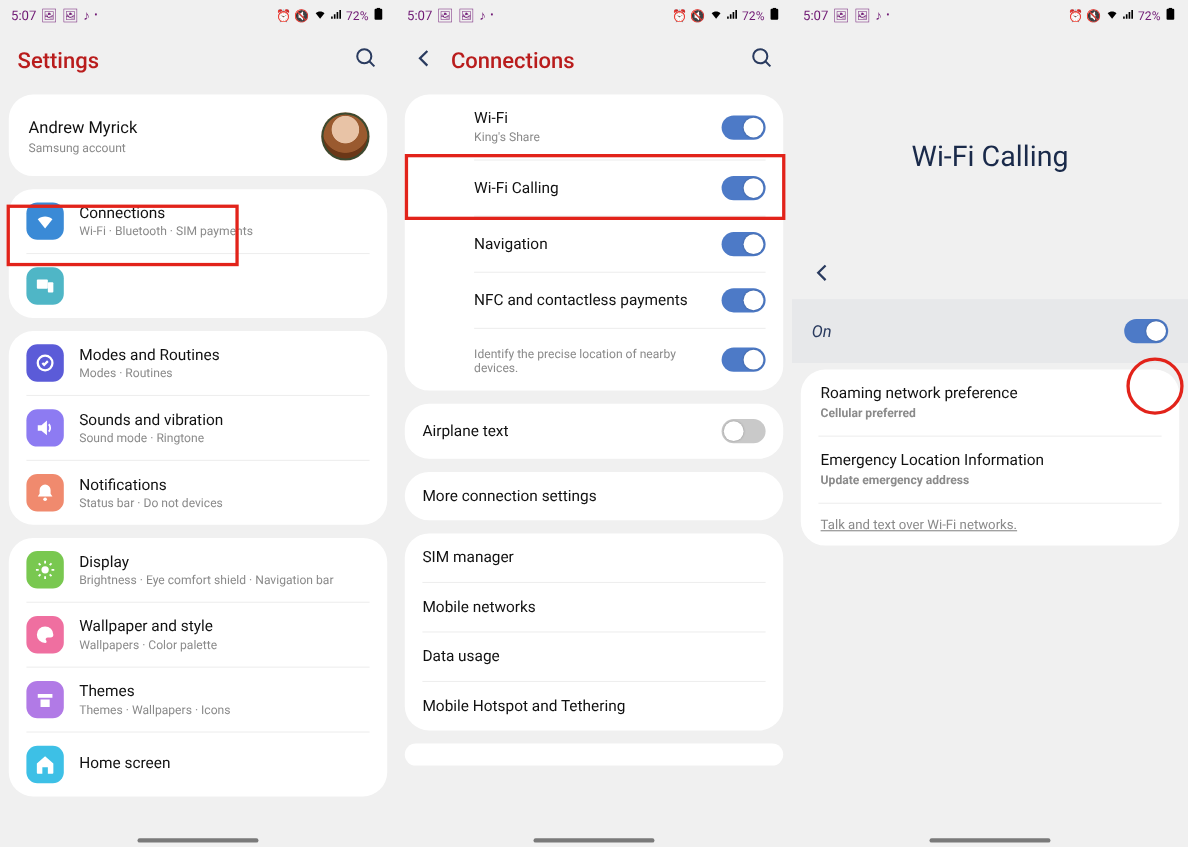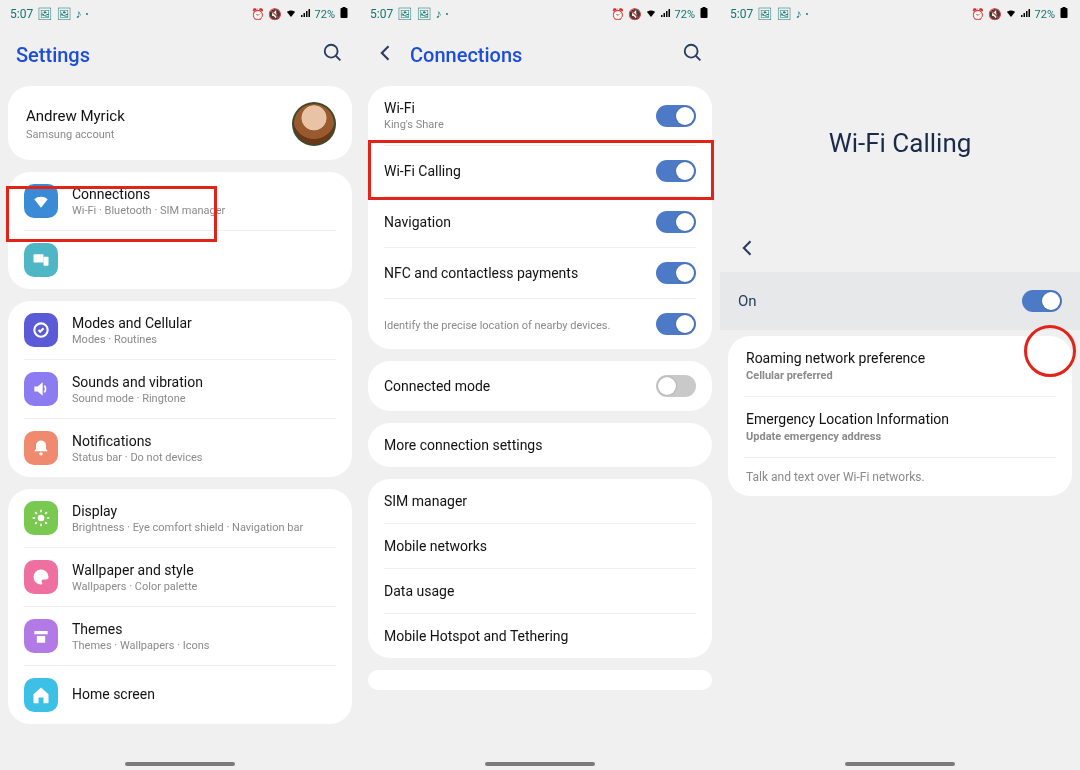--- a/index.html
+++ b/index.html
@@ -1,28 +1,28 @@
 <!DOCTYPE html>
 <html><head>
 <meta charset="utf-8">
 <style>
   * { box-sizing: border-box; margin: 0; padding: 0; font-family: -apple-system, "Segoe UI", Roboto, Arial, sans-serif; }
   body { background: #fff; width: 1080px; height: 770px; overflow: hidden; }
   .row { display: flex; width: 1080px; height: 770px; }
   .screen { width: 360px; height: 770px; background: #f0f0f0; position: relative; overflow: hidden; display: flex; flex-direction: column; }
 
   
-  .status-bar { height: 28px; display: flex; justify-content: space-between; align-items: center; padding: 0 10px; font-size: 12px; color: #0f766e; background: #f0f0f0; }
+  .status-bar { height: 28px; display: flex; justify-content: space-between; align-items: center; padding: 0 10px; font-size: 12px; color: #701a75; background: #f0f0f0; }
   .status-left, .status-right { display: flex; align-items: center; gap: 4px; }
   .status-right { gap: 3px; font-size: 11px; }
   .sb-ico { width: 12px; height: 12px; display:inline-block; }
 
   
   .header { display: flex; align-items: center; padding: 14px 16px 12px 16px; }
-  .header .title { font-size: 20px; color: #1d4ed8; font-weight: 500; flex: 1; }
+  .header .title { font-size: 20px; color: #b91c1c; font-weight: 500; flex: 1; }
   .search-icon { width: 22px; height: 22px; }
   .back-icon { width: 20px; height: 20px; margin-right: 14px; }
 
   .card { background: #fff; border-radius: 22px; margin: 6px 8px; padding: 0; }
   .card-sep { height: 1px; background: #eee; margin: 0 16px; }
 
   
   .account { display: flex; align-items: center; padding: 16px 16px 14px 18px; gap: 48px; }
   .account .texts { flex: 1; }
   .account .name { font-size: 15px; color: #111; }
@@ -55,21 +55,21 @@
 
   
   .big-title { text-align: center; font-size: 26px; color: #1a2a4a; font-weight: 400; padding: 100px 0 70px 0; }
   .back-only { padding: 10px 18px; }
   .on-row    { background: #e7e8ea; display:flex; align-items:center; padding: 18px 18px; }
   .on-row .label { flex:1; font-size: 15px; color: #2a3b5f; }
   .red-circle { position:absolute; border: 3px solid #e2231a; border-radius: 50%; }
   .plainrow { padding: 14px 18px; }
   .plainrow .label { font-size: 14px; color: #111; }
   .plainrow .sub   { font-size: 11px; color: #8a8a8a; margin-top: 3px; font-weight: bold; }
-  .note { font-size: 12px; color: #8a8a8a; padding: 12px 18px; }
+  .note { font-size: 12px; color: #8a8a8a; padding: 12px 18px; text-decoration: underline; }
 
   
   .gesture { position:absolute; bottom:4px; left:50%; transform:translateX(-50%); width:110px; height:4px; background:#7a7a7a; border-radius:2px; }
 </style>
 </head>
 <body>
 
 <div class="row">
 
 <div class="screen">
@@ -126,21 +126,21 @@
 
   <div class="card" style="position:relative;">
     <div class="srow" id="s1r0">
       <div class="icon-box" style="background: rgb(58, 138, 214);">
             <svg width="20" height="20" viewBox="0 0 24 24" fill="#fff">
               <path d="M12 20l8-10c-4-4-12-4-16 0z"></path>
             </svg>
           </div>
       <div class="texts">
             <div class="label">Connections</div>
-            <div class="sub">Wi-Fi  ·  Bluetooth  ·  SIM manager</div>
+            <div class="sub">Wi-Fi  ·  Bluetooth  ·  SIM payments</div>
           </div>
     </div>
     <div class="card-sep"></div>
     <div class="srow" id="s1r1">
       <div class="icon-box" style="background: rgb(79, 182, 198);">
             <svg width="20" height="20" viewBox="0 0 24 24" fill="#fff">
               <rect x="3" y="5" width="12" height="10" rx="1"></rect>
               <rect x="15" y="8" width="6" height="11" rx="1"></rect>
             </svg>
           </div>
@@ -149,21 +149,21 @@
 
   <div class="card">
     <div class="srow" id="s1r2">
       <div class="icon-box" style="background: rgb(91, 91, 216);">
             <svg width="20" height="20" viewBox="0 0 24 24" fill="none" stroke="#fff" stroke-width="2.5">
               <circle cx="12" cy="12" r="8"></circle>
               <path d="M9 12l2 2 4-4"></path>
             </svg>
           </div>
       <div class="texts">
-            <div class="label">Modes and Cellular</div>
+            <div class="label">Modes and Routines</div>
             <div class="sub">Modes  ·  Routines</div>
           </div>
     </div>
     <div class="card-sep"></div>
     <div class="srow" id="s1r3">
       <div class="icon-box" style="background: rgb(141, 123, 242);">
             <svg width="20" height="20" viewBox="0 0 24 24" fill="#fff">
               <path d="M4 9v6h4l6 5V4l-6 5z"></path>
               <path d="M16 8c2 2 2 6 0 8" stroke="#fff" fill="none" stroke-width="2"></path>
             </svg>
@@ -286,21 +286,21 @@
     </span>
     <div class="title">Connections</div>
     <span>
       <svg class="search-icon" viewBox="0 0 24 24" fill="none" stroke="#2a3b5f" stroke-width="2">
             <circle cx="10" cy="10" r="7"></circle>
             <line x1="20" y1="20" x2="15" y2="15"></line>
           </svg>
     </span>
   </div>
 
-  <div class="card" id="s2g1" style="position:relative;">
+  <div class="card" id="s2g1" style="position:relative;padding-left:47px;">
         <div class="crow">
           <div class="texts">
             <div class="label">Wi-Fi</div>
             <div class="sub">King's Share</div>
           </div>
           <div class="toggle on">
             <div class="knob"></div>
           </div>
         </div>
         <div class="card-sep"></div>
@@ -337,21 +337,21 @@
             <div class="sub">Identify the precise location of nearby devices.</div>
           </div>
           <div class="toggle on">
             <div class="knob"></div>
           </div>
         </div>
       </div>
   <div class="card" id="s2g2">
         <div class="crow">
           <div class="texts">
-            <div class="label">Connected mode</div>
+            <div class="label">Airplane text</div>
           </div>
           <div class="toggle off">
             <div class="knob"></div>
           </div>
         </div>
       </div>
   <div class="card" id="s2g4">
         <div class="crow">
           <div class="texts">
             <div class="label">More connection settings</div>
@@ -417,21 +417,21 @@
   <div class="big-title">Wi-Fi Calling</div>
 
   <div class="back-only">
     <span>
       <svg class="back-icon" viewBox="0 0 24 24" fill="none" stroke="#2a3b5f" stroke-width="2.5">
             <polyline points="15 4 7 12 15 20"></polyline>
           </svg>
     </span>
   </div>
 
-  <div class="on-row" style="position:relative;">
+  <div class="on-row" style="position:relative;font-style:italic;">
     <div class="label">On</div>
     <div class="toggle on">
           <div class="knob"></div>
         </div>
   </div>
   <div class="red-circle" style="right:4px; top:325px; width:52px; height:52px;"></div>
 
   <div class="card">
     <div class="plainrow">
       <div class="label">Roaming network preference</div>

